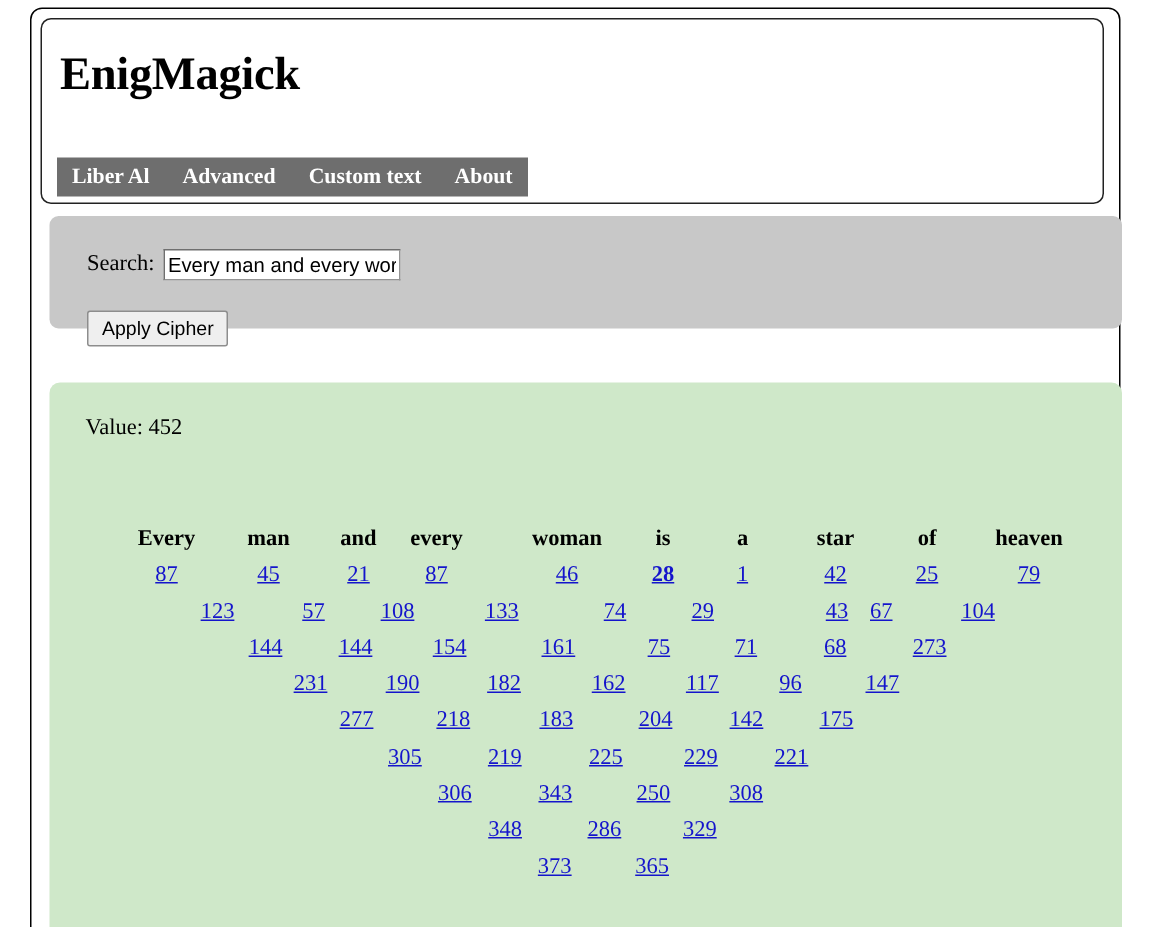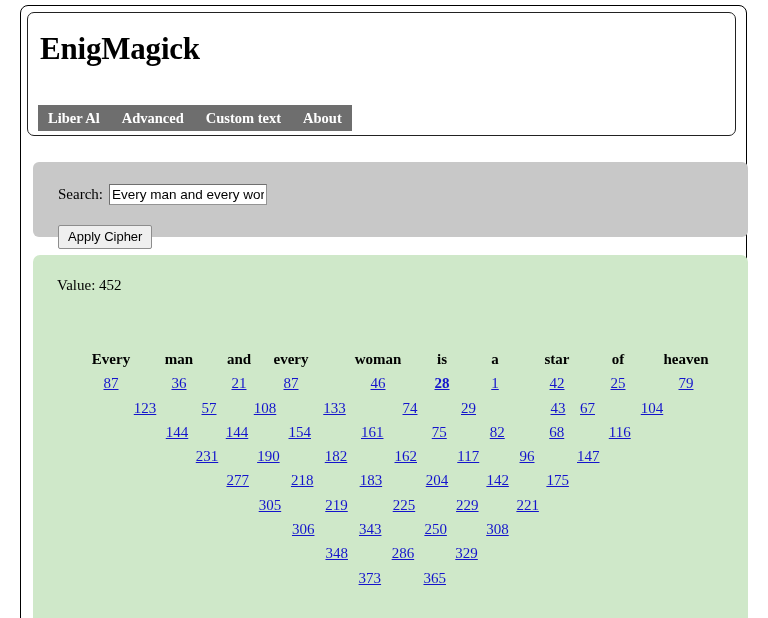--- a/index.html
+++ b/index.html
@@ -74,21 +74,20 @@
   
   #search-panel {
     position: absolute;
     left: 12px;
     top: 138px;
     width: 715px;
     height: 75px;
     background: #c8c8c8;
     border-radius: 6px;
     box-sizing: border-box;
-    margin-top: 18px;
   }
   #search-row {
     position: absolute;
     left: 25px;
     top: 22px;
     display: flex;
     align-items: center;
   }
   #search-label {
     font-size: 15px;
@@ -221,21 +220,21 @@
           <span class="tri-cell word-cell" style="left: 258px;">every</span>
           <span class="tri-cell word-cell" style="left: 345px;">woman</span>
           <span class="tri-cell word-cell" style="left: 409px;">is</span>
           <span class="tri-cell word-cell" style="left: 462px;">a</span>
           <span class="tri-cell word-cell" style="left: 524px;">star</span>
           <span class="tri-cell word-cell" style="left: 585px;">of</span>
           <span class="tri-cell word-cell" style="left: 653px;">heaven</span>
         </div>
         <div class="tri-row">
           <a class="tri-cell num-cell" href="#" style="left: 78px;">87</a>
-          <a class="tri-cell num-cell" href="#" style="left: 146px;">36</a>
+          <a class="tri-cell num-cell" href="#" style="left: 146px;">45</a>
           <a class="tri-cell num-cell" href="#" style="left: 206px;">21</a>
           <a class="tri-cell num-cell" href="#" style="left: 258px;">87</a>
           <a class="tri-cell num-cell" href="#" style="left: 345px;">46</a>
           <a class="tri-cell num-cell" href="#" style="left: 409px; font-weight: bold;">28</a>
           <a class="tri-cell num-cell" href="#" style="left: 462px;">1</a>
           <a class="tri-cell num-cell" href="#" style="left: 524px;">42</a>
           <a class="tri-cell num-cell" href="#" style="left: 585px;">25</a>
           <a class="tri-cell num-cell" href="#" style="left: 653px;">79</a>
         </div>
         <div class="tri-row">
@@ -248,23 +247,23 @@
           <a class="tri-cell num-cell" href="#" style="left: 493px; margin-left: 32px;">43</a>
           <a class="tri-cell num-cell" href="#" style="left: 554.5px;">67</a>
           <a class="tri-cell num-cell" href="#" style="left: 619px;">104</a>
         </div>
         <div class="tri-row">
           <a class="tri-cell num-cell" href="#" style="left: 144px;">144</a>
           <a class="tri-cell num-cell" href="#" style="left: 204px;">144</a>
           <a class="tri-cell num-cell" href="#" style="left: 266.75px;">154</a>
           <a class="tri-cell num-cell" href="#" style="left: 339.25px;">161</a>
           <a class="tri-cell num-cell" href="#" style="left: 406.25px;">75</a>
-          <a class="tri-cell num-cell" href="#" style="left: 464.25px;">82</a>
+          <a class="tri-cell num-cell" href="#" style="left: 464.25px;">71</a>
           <a class="tri-cell num-cell" href="#" style="left: 523.75px;">68</a>
-          <a class="tri-cell num-cell" href="#" style="left: 586.75px;">116</a>
+          <a class="tri-cell num-cell" href="#" style="left: 586.75px;">273</a>
         </div>
         <div class="tri-row">
           <a class="tri-cell num-cell" href="#" style="left: 174px;">231</a>
           <a class="tri-cell num-cell" href="#" style="left: 235.375px;">190</a>
           <a class="tri-cell num-cell" href="#" style="left: 303px;">182</a>
           <a class="tri-cell num-cell" href="#" style="left: 372.75px;">162</a>
           <a class="tri-cell num-cell" href="#" style="left: 435.25px;">117</a>
           <a class="tri-cell num-cell" href="#" style="left: 494px;">96</a>
           <a class="tri-cell num-cell" href="#" style="left: 555.25px;">147</a>
         </div>

